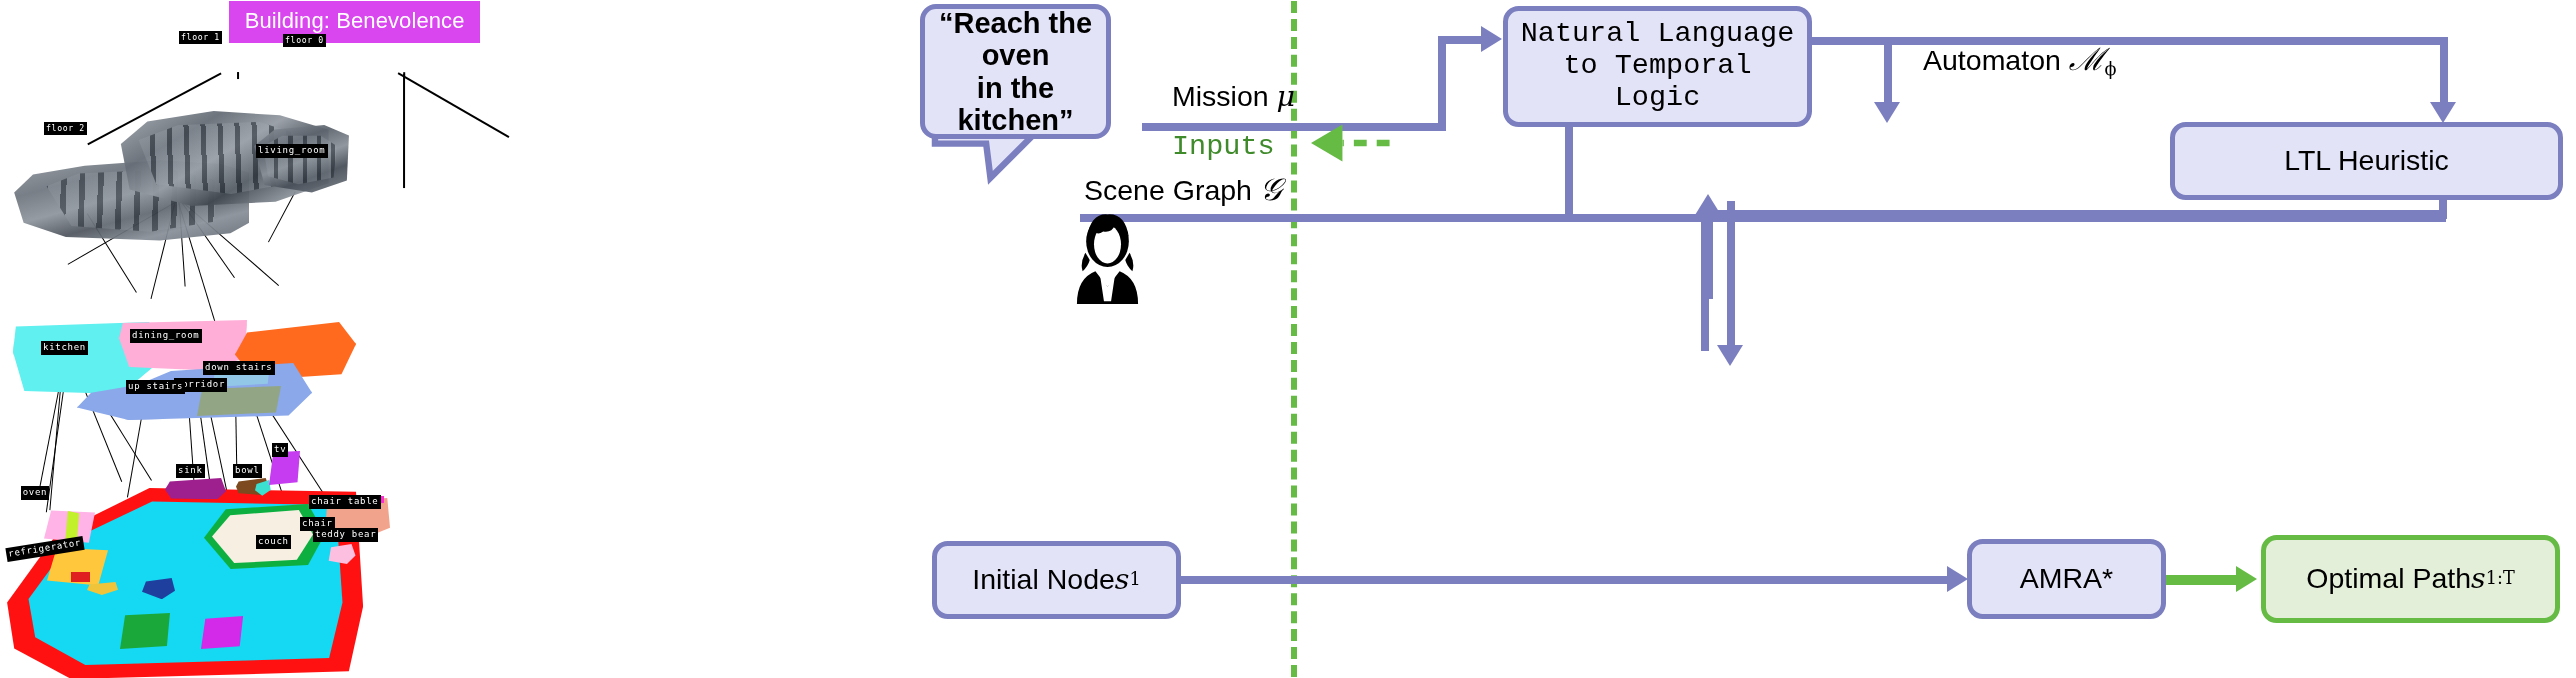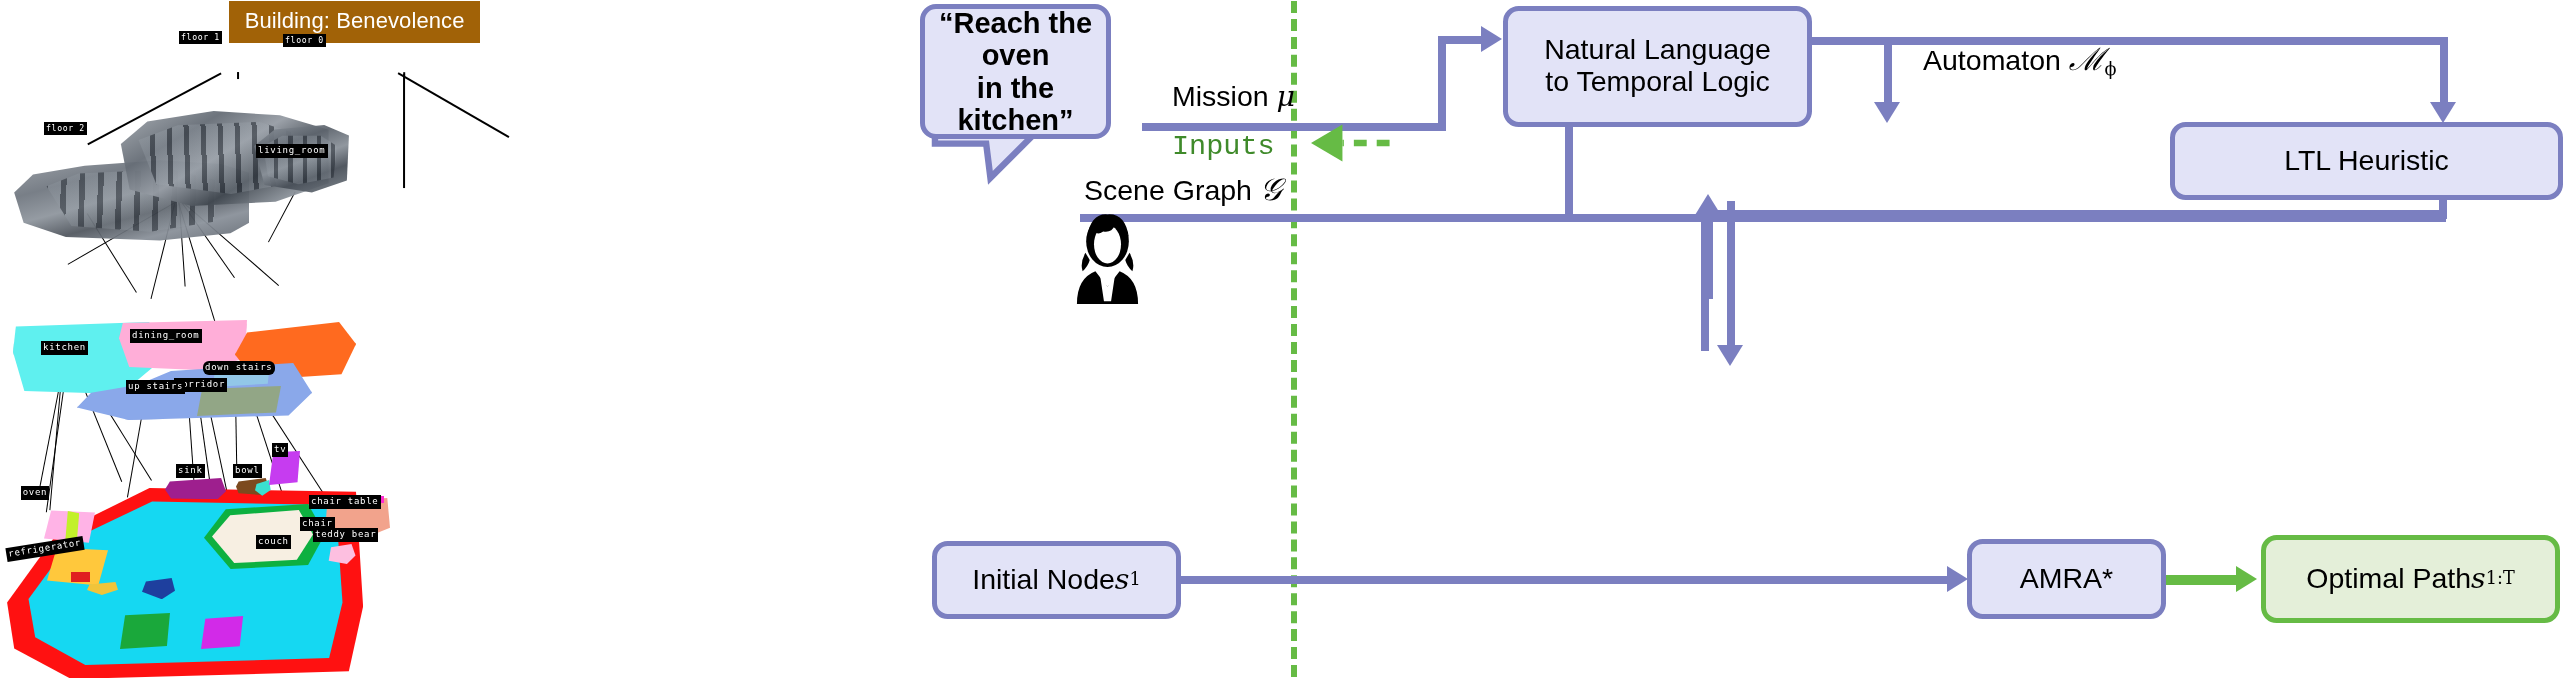--- a/index.html
+++ b/index.html
@@ -7,21 +7,21 @@
   body {
     width:2576px; height:679px;
     font-family:"Liberation Sans", sans-serif;
     position:relative; overflow:hidden;
   }
 
   
   #scene-panel { position:absolute; left:0; top:0; width:882px; height:679px; }
 
   .sg-title {
-    position:absolute; background:#a16207; color:#fff;
+    position:absolute; background:#d946ef; color:#fff;
     font-family:"Liberation Sans", sans-serif;
     font-size:22px; line-height:1;
     padding:9.3px 15.7px 10.7px 15.7px; white-space:nowrap;
     letter-spacing:0.1px;
   }
 
   .tag {
     position:absolute; background:#000; color:#fff;
     font-family:"DejaVu Sans Mono", monospace;
     font-size:9px; line-height:1; white-space:nowrap;
@@ -140,21 +140,21 @@
        clip-path:polygon(6% 52%, 26% 38%, 40% 14%, 92% 0%, 100% 52%, 90% 92%, 22% 100%, 0% 78%);
        box-shadow:0 3.6px 0 rgba(90,120,195,.5);"></div>
   <div class="tag" style="left:174px; top:378px;">corridor</div>
 
   <div class="poly" style="left:197px; top:386px; width:84px; height:30px; background:rgba(150,165,95,.72);
        clip-path:polygon(6% 10%, 100% 0%, 94% 88%, 0% 100%);"></div>
   <div class="tag" style="left:126px; top:380px;">up stairs</div>
 
   <div class="poly" style="left:213px; top:364px; width:57px; height:23px; background:rgba(150,210,232,.72);
        clip-path:polygon(4% 12%, 100% 0%, 96% 86%, 0% 100%);"></div>
-  <div class="tag" style="left:203px; top:361px;border-radius:6px;">down stairs</div>
+  <div class="tag" style="left:203px; top:361px;">down stairs</div>
 
   <div class="edge" style="left:65px; top:356px; width:142px; transform:rotate(101deg);"></div>
   <div class="edge" style="left:68px; top:356px; width:157px; transform:rotate(98deg);"></div>
   <div class="edge" style="left:71px; top:356px; width:135px; transform:rotate(68deg);"></div>
   <div class="edge" style="left:74px; top:356px; width:146px; transform:rotate(58deg);"></div>
   <div class="edge" style="left:63px; top:357px; width:153px; transform:rotate(95deg);"></div>
   <div class="edge" style="left:186px; top:370px; width:132px; transform:rotate(86deg);"></div>
   <div class="edge" style="left:194px; top:370px; width:135px; transform:rotate(82deg);"></div>
   <div class="edge" style="left:201px; top:370px; width:139px; transform:rotate(78deg);"></div>
   <div class="edge" style="left:235px; top:377px; width:94px; transform:rotate(89deg);"></div>
@@ -273,21 +273,21 @@
 
   <div class="flabel" style="left:202px; top:171px;">
     <span>Scene Graph </span><span class="mathcal">𝒢</span>
   </div>
   <div class="arrowline" style="left:198px; top:214px; width:1366px; height:7.8px;"></div>
   <div class="arrowline" style="left:683px; top:107px; width:7.8px; height:111px;"></div>
   <div class="ahead up" style="left:673px; top:87px;"></div>
   <div class="arrowline" style="left:823px; top:214px; width:7.8px; height:85px;"></div>
   <div class="arrowline" style="left:1557px; top:128px; width:7.8px; height:91px;"></div>
 
-  <div class="node" style="left:621px; top:5.7px; width:309px; height:121px; flex-direction:column;">
+  <div class="node" style="left:621px; top:5.7px; width:309px; height:121px; flex-direction:column;font-family:Liberation Mono, monospace;">
     <span>Natural Language</span>
     <span>to Temporal Logic</span>
   </div>
 
   <div class="flabel" style="left:1041px; top:37px;">
     <span>Automaton </span><span class="mathcal">ℳ</span><span class="sub">ϕ</span>
   </div>
 
   <div class="arrowline" style="left:925px; top:37px; width:640px; height:7.8px;"></div>
   <div class="arrowline" style="left:1002px; top:37px; width:7.8px; height:71px;"></div>

